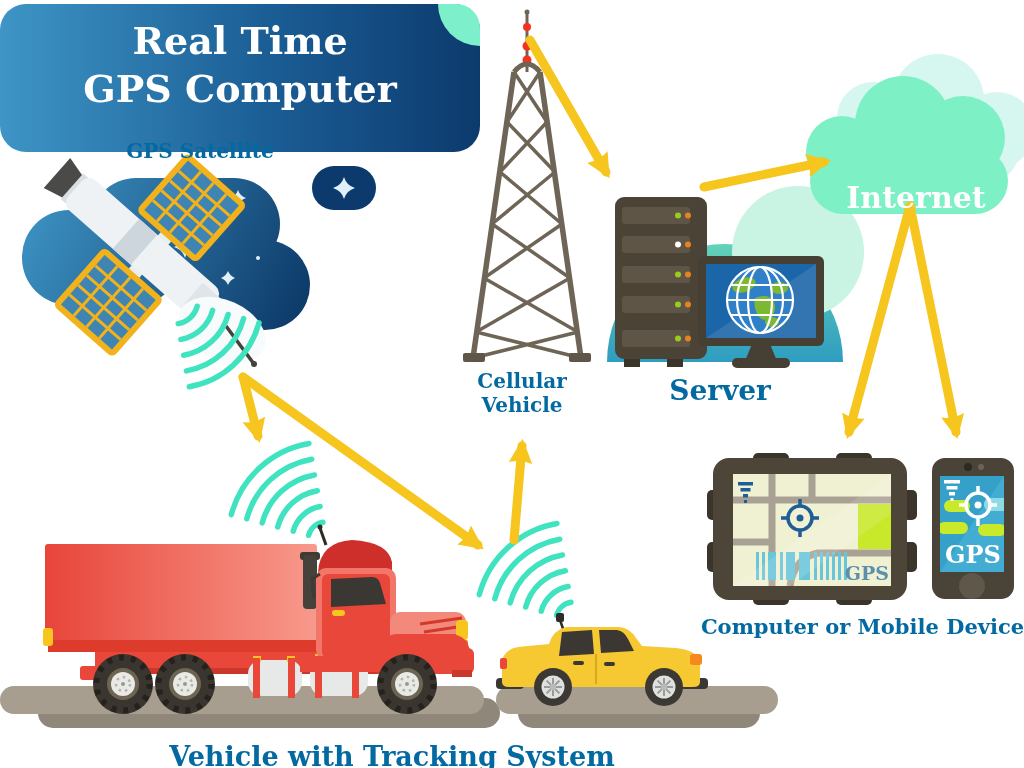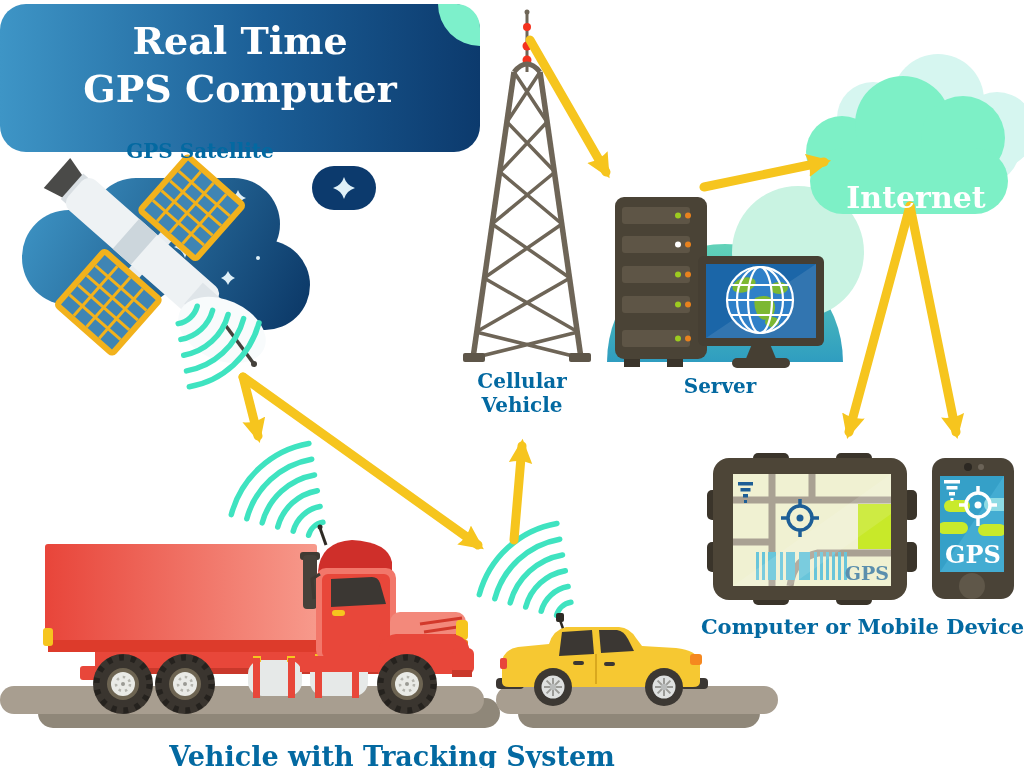--- a/index.html
+++ b/index.html
@@ -7,21 +7,21 @@
   .stage svg{position:absolute;left:0;top:0;}
   .lbl{position:absolute;color:#0369a1;font-weight:700;text-align:center;line-height:1.15;}
   .title-box{position:absolute;left:0;top:4px;width:480px;height:148px;border-radius:26px;
     background:linear-gradient(90deg,#3E95C6 0%,#1B5E96 55%,#0C3A6D 100%);}
   .title-fold{position:absolute;right:0;top:0;width:42px;height:42px;background:#7DF0CB;
     border-radius:0 26px 0 46px;}
   .title-text{position:absolute;left:0;top:13px;width:480px;text-align:center;color:#ffffff;
     font-weight:700;font-size:38px;line-height:48px;}
   .lbl-satellite{left:75px;top:140px;width:250px;font-size:20px;}
   .lbl-cellular{left:432px;top:369px;width:180px;font-size:20px;line-height:24px;}
-  .lbl-server{left:640px;top:375px;width:160px;font-size:20px;}
+  .lbl-server{left:640px;top:375px;width:160px;font-size:28px;}
   .lbl-internet{left:830px;top:140px;width:172px;font-size:30px;color:#ffffff;margin-top:41px;}
   .lbl-devices{left:690px;top:615px;width:345px;font-size:21px;}
   .lbl-vehicle{left:168px;top:741px;width:448px;font-size:27px;}
   svg text{font-family:"DejaVu Serif",serif;font-weight:700;}
 </style>
 </head>
 <body>
 
 <div class="stage">
 

